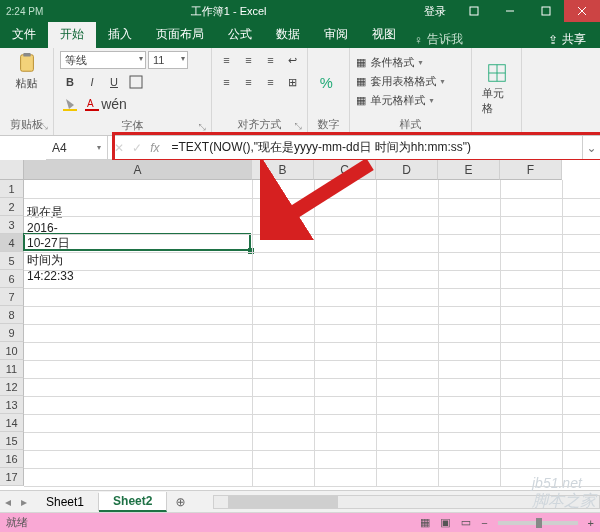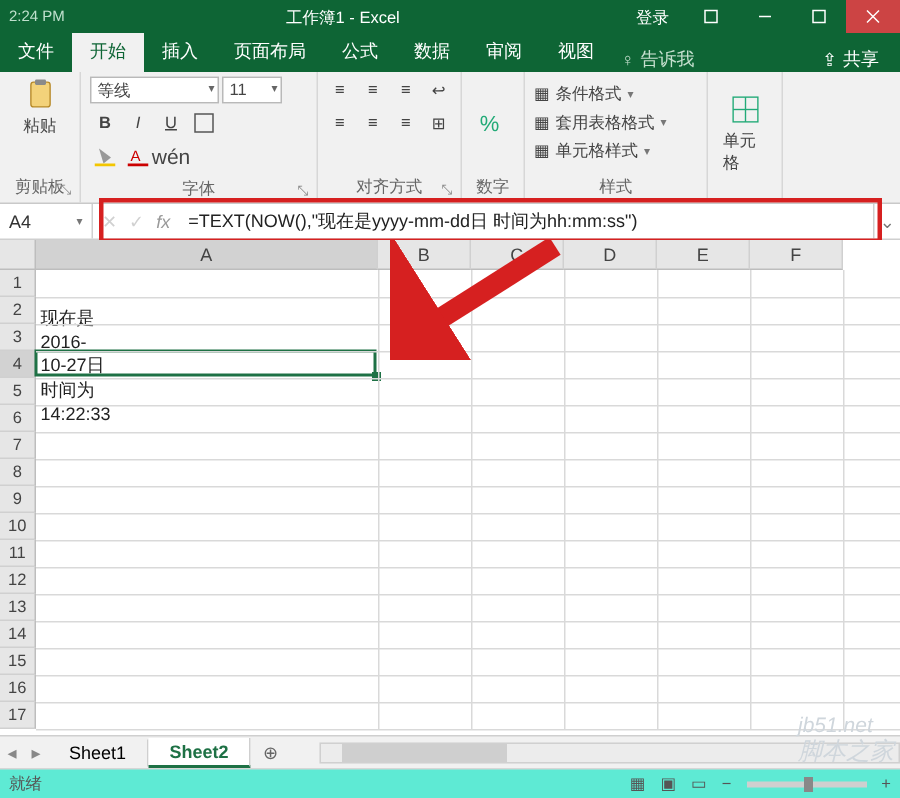--- a/index.html
+++ b/index.html
@@ -34,21 +34,21 @@
   .bigbtn { display: flex; flex-direction: column; align-items: center; gap: 2px; padding: 2px 4px; }
   .bigbtn .ico { width: 22px; height: 22px; }
   .smallrow { display: flex; align-items: center; gap: 2px; height: 20px; }
   .stack { display: flex; flex-direction: column; gap: 1px; }
   .dd { width: 86px; height: 18px; border: 1px solid #b9b9b9; background: #fff; font-size: 11px; padding: 0 16px 0 4px; position: relative; display: flex; align-items: center; }
   .dd .chev { position: absolute; right: 2px; top: 2px; font-size: 8px; color: #666; }
   .ibtn { width: 20px; height: 20px; display: flex; align-items: center; justify-content: center; border: 1px solid transparent; }
   .menuline { font-size: 11px; color: #444; display: flex; align-items: center; gap: 4px; height: 18px; }
 
   
-  .fbar-wrap { position: relative; }
+  .fbar-wrap { position: relative; margin-left: 46px; }
   .fbar { height: 24px; display: flex; align-items: stretch; border-bottom: 1px solid #cfcfcf; font-size: 12px; }
   .namebox { width: 62px; border-right: 1px solid #cfcfcf; display: flex; align-items: center; padding: 0 6px; color: #333; }
   .namebox .chev { margin-left: auto; font-size: 8px; color: #777; }
   .fxicons { display: flex; align-items: center; padding: 0 6px; gap: 8px; color: #999; }
   .fxicons .dim { opacity: .45; }
   .formula { flex: 1; display: flex; align-items: center; padding: 0 6px; color: #222; position: relative; }
   .fbar .expand { width: 18px; display: flex; align-items: center; justify-content: center; color: #777; border-left: 1px solid #cfcfcf; }
   .redbox { position: absolute; border: 3px solid #d62020; pointer-events: none; }
 
   
@@ -71,21 +71,21 @@
   
   .sheetbar { height: 22px; border-top: 1px solid #cfcfcf; display: flex; align-items: center; font-size: 12px; background: #f1f1f1; }
   .navarrow { width: 16px; color: #888; text-align: center; }
   .sheettab { padding: 2px 14px; border-right: 1px solid #cfcfcf; background: #f1f1f1; cursor: pointer; }
   .sheettab.active { background: #fff; color: #1e7145; border-bottom: 2px solid #1e7145; font-weight: 600; }
   .newsheet { width: 26px; text-align: center; color: #666; }
   .hscroll { flex: 1; margin-left: 20px; height: 14px; background: #ececec; border: 1px solid #d0d0d0; position: relative; }
   .hscroll .thumb { position: absolute; left: 14px; top: 0; bottom: 0; width: 110px; background: #cfcfcf; }
 
   
-  .status { height: 20px; background: #5eead4; border-top: 1px solid #d6d6d6; display: flex; align-items: center; font-size: 11px; color: #555; padding: 0 6px; gap: 10px; }
+  .status { height: 20px; background: #f9a8d4; border-top: 1px solid #d6d6d6; display: flex; align-items: center; font-size: 11px; color: #555; padding: 0 6px; gap: 10px; }
   .status .spacer { flex: 1; }
   .zoomslider { width: 80px; height: 4px; background: #cfcfcf; position: relative; }
   .zoomslider .knob { position: absolute; left: 38px; top: -3px; width: 6px; height: 10px; background: #888; }
 
   .watermark { position: absolute; right: 4px; bottom: 20px; font-size: 14px; color: #cfd6dc; font-style: italic; pointer-events: none; }
   .watermark .sub { font-size: 16px; display: block; text-align: right; }
 </style>
 </head>
 <body>
 

